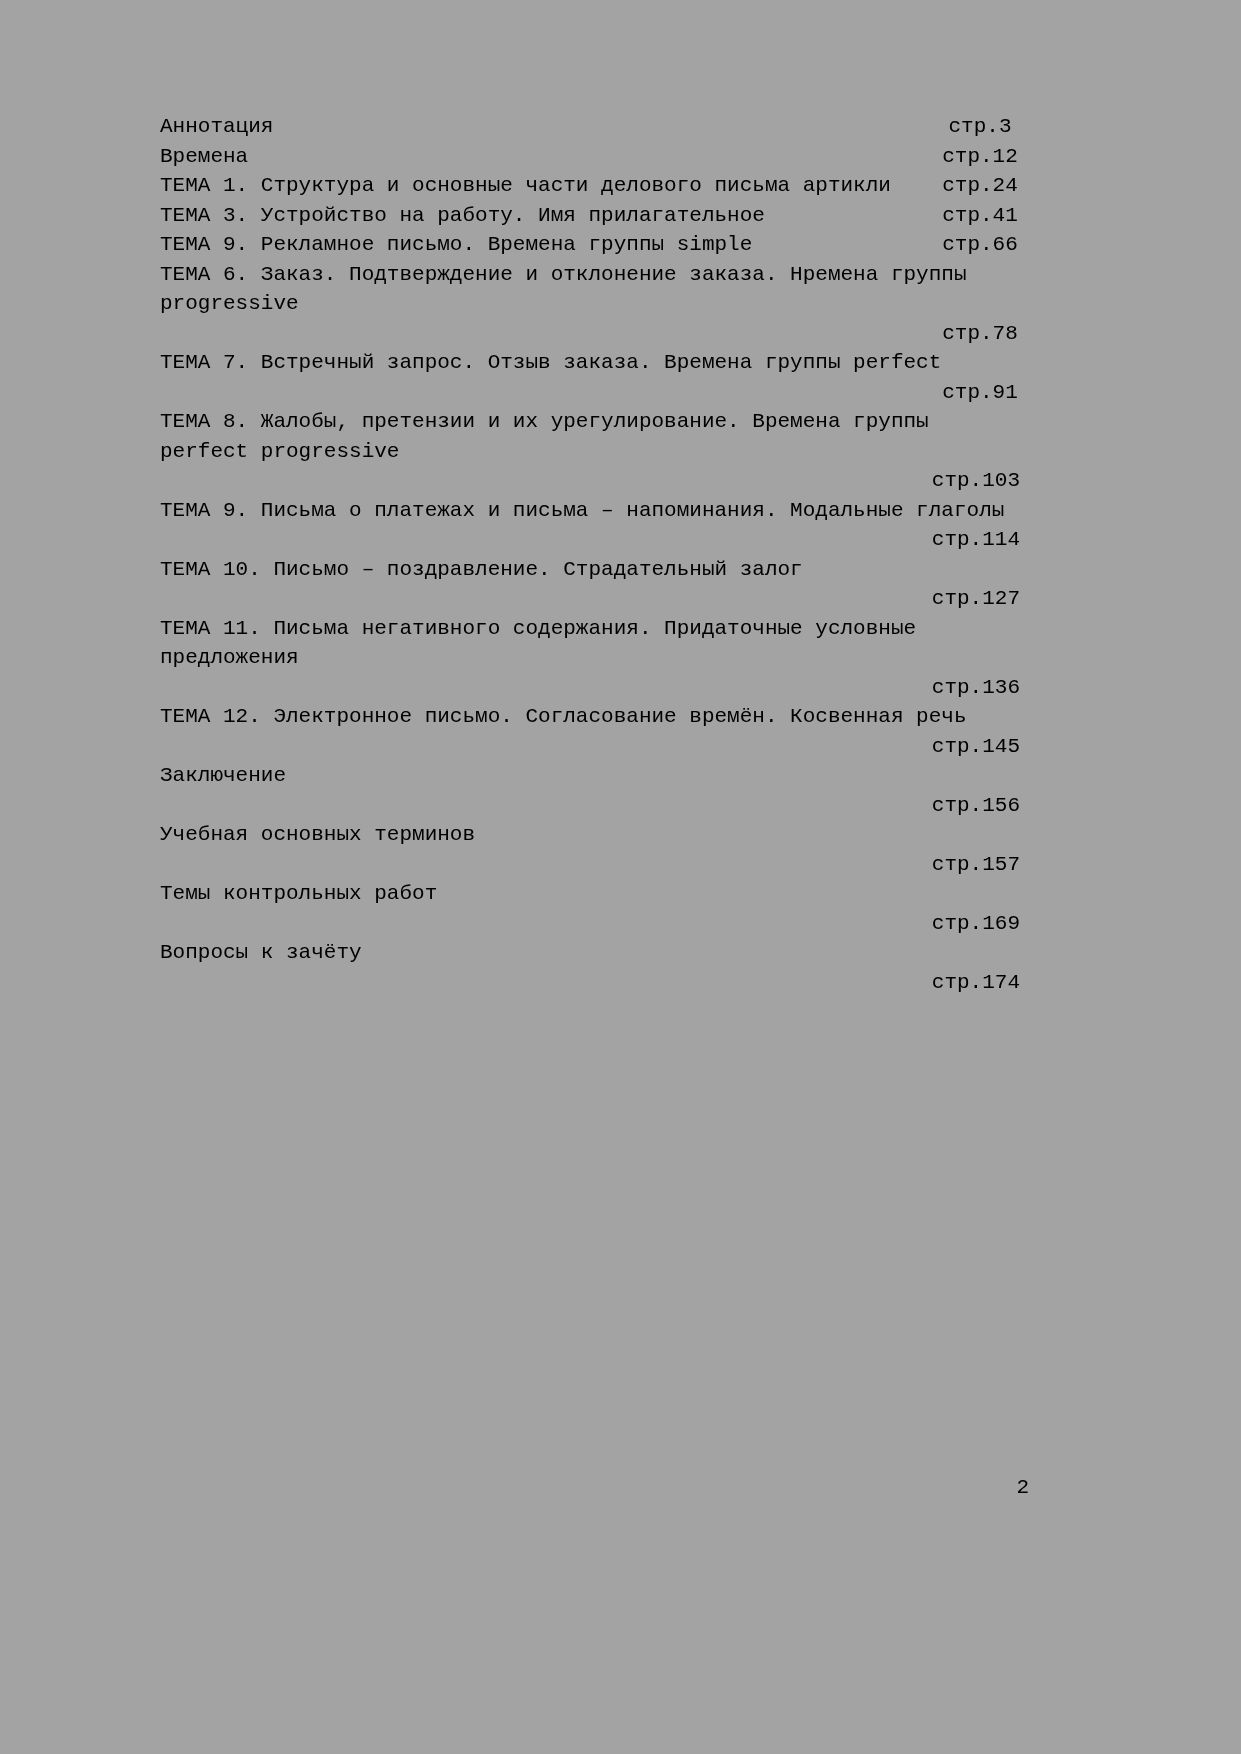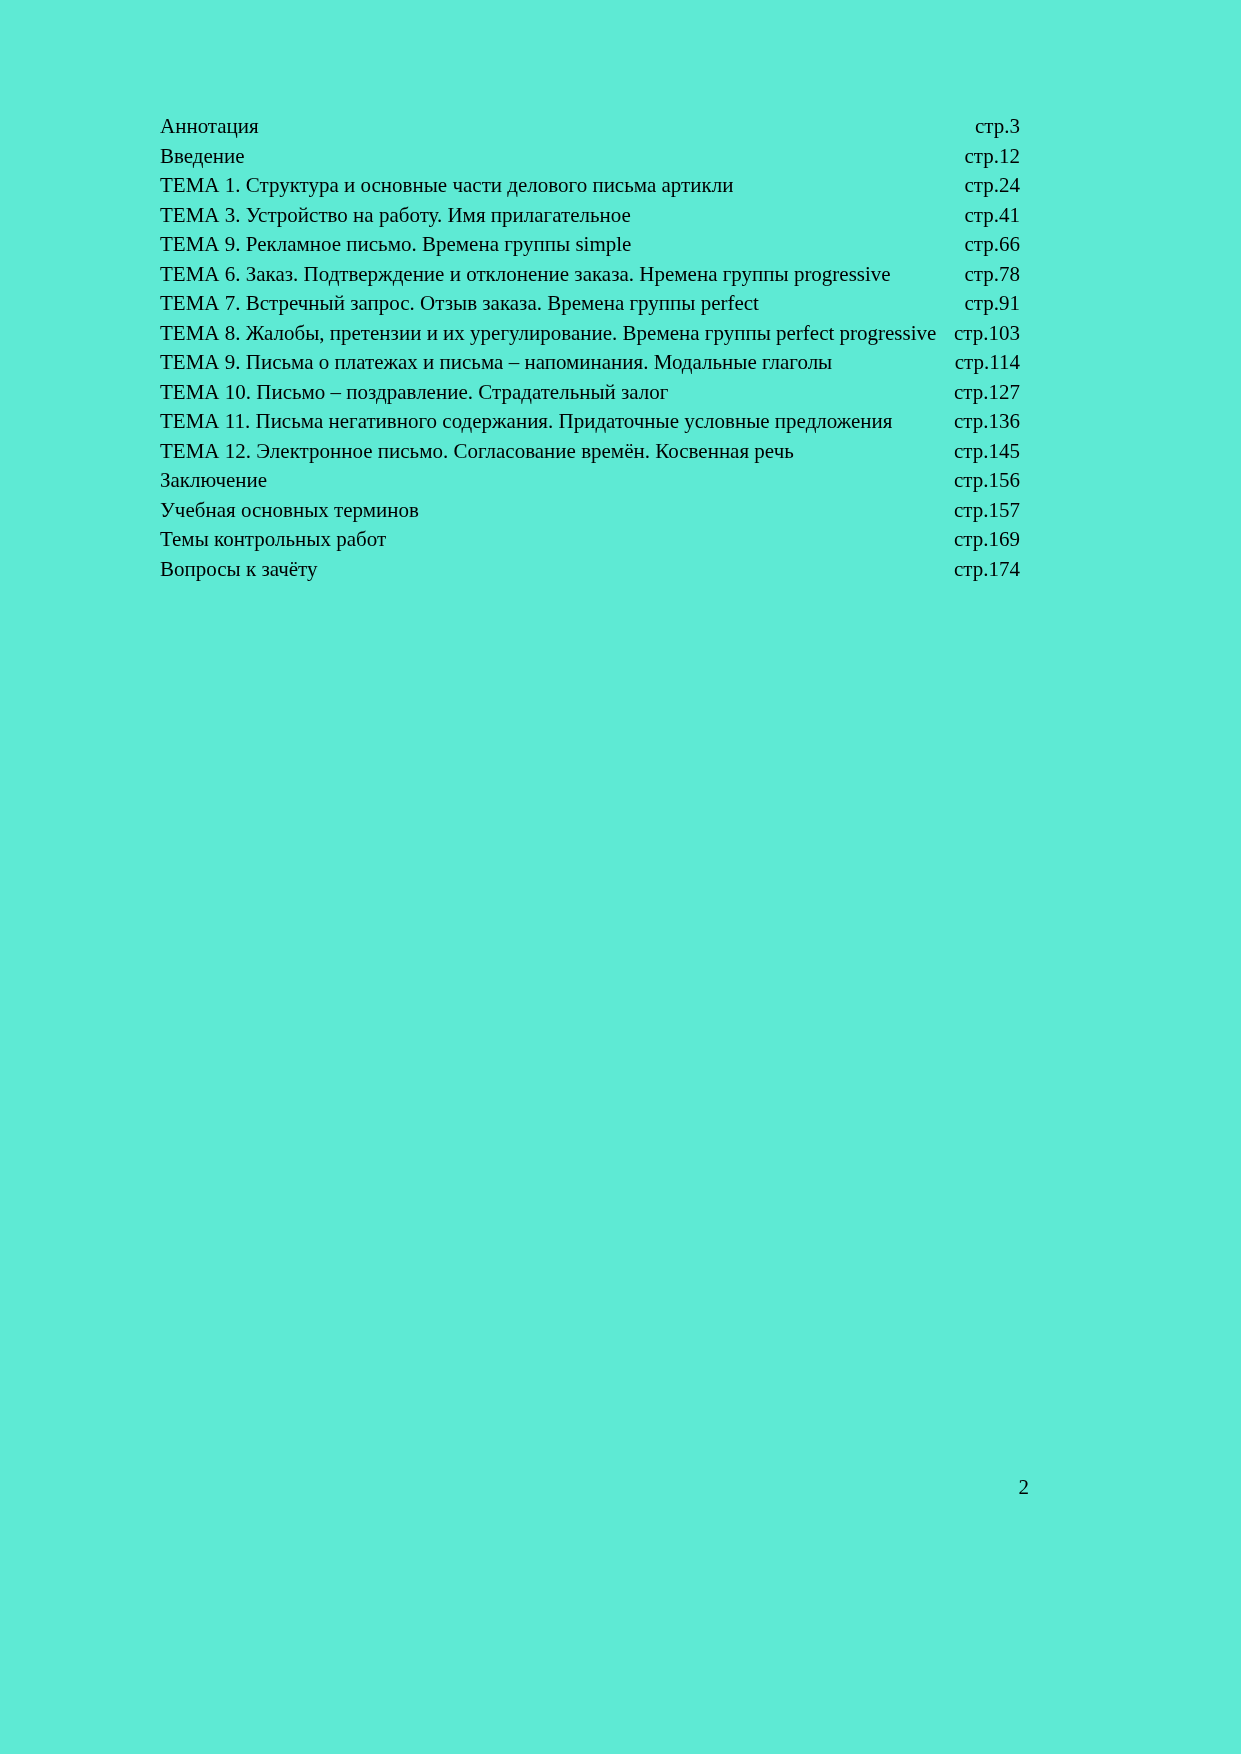--- a/index.html
+++ b/index.html
@@ -4,22 +4,22 @@
 <style>
   html, body {
     margin: 0;
     padding: 0;
     background: #ffffff;
   }
   .page {
     position: relative;
     width: 1241px;
     height: 1754px;
-    background: #5eead4;
-    font-family: Liberation Serif, serif;
+    background: #a3a3a3;
+    font-family: Liberation Mono, monospace;
     color: #000000;
     font-size: 21px;
     line-height: 29.5px;
     box-sizing: border-box;
     padding: 112px 221px 0 160px;
     overflow: hidden;
   }
   .toc {
     width: 860px;
   }
@@ -30,21 +30,21 @@
   }
   .toc-label {
     flex: 0 1 auto;
     min-width: 780px;
     white-space: normal;
   }
   .toc-page {
     flex: 0 0 80px;
     margin-left: auto;
     white-space: nowrap;
-    text-align: right;
+    text-align: center;
   }
   .footer-page-number {
     position: absolute;
     top: 1473px;
     right: 212px;
     font-size: 21px;
     line-height: 29.5px;
   }
 </style>
 </head>
@@ -52,21 +52,21 @@
 
 <div class="page">
   <div class="toc">
   <div class="toc-row">
     <span class="toc-label">Аннотация</span>
     <span class="toc-page">стр.3</span>
   </div>
 
 
   <div class="toc-row">
-    <span class="toc-label">Введение</span>
+    <span class="toc-label">Времена</span>
     <span class="toc-page">стр.12</span>
   </div>
 
 
   <div class="toc-row">
     <span class="toc-label">ТЕМА 1. Структура и основные части делового письма артикли</span>
     <span class="toc-page">стр.24</span>
   </div>
 
   <div class="toc-row">

